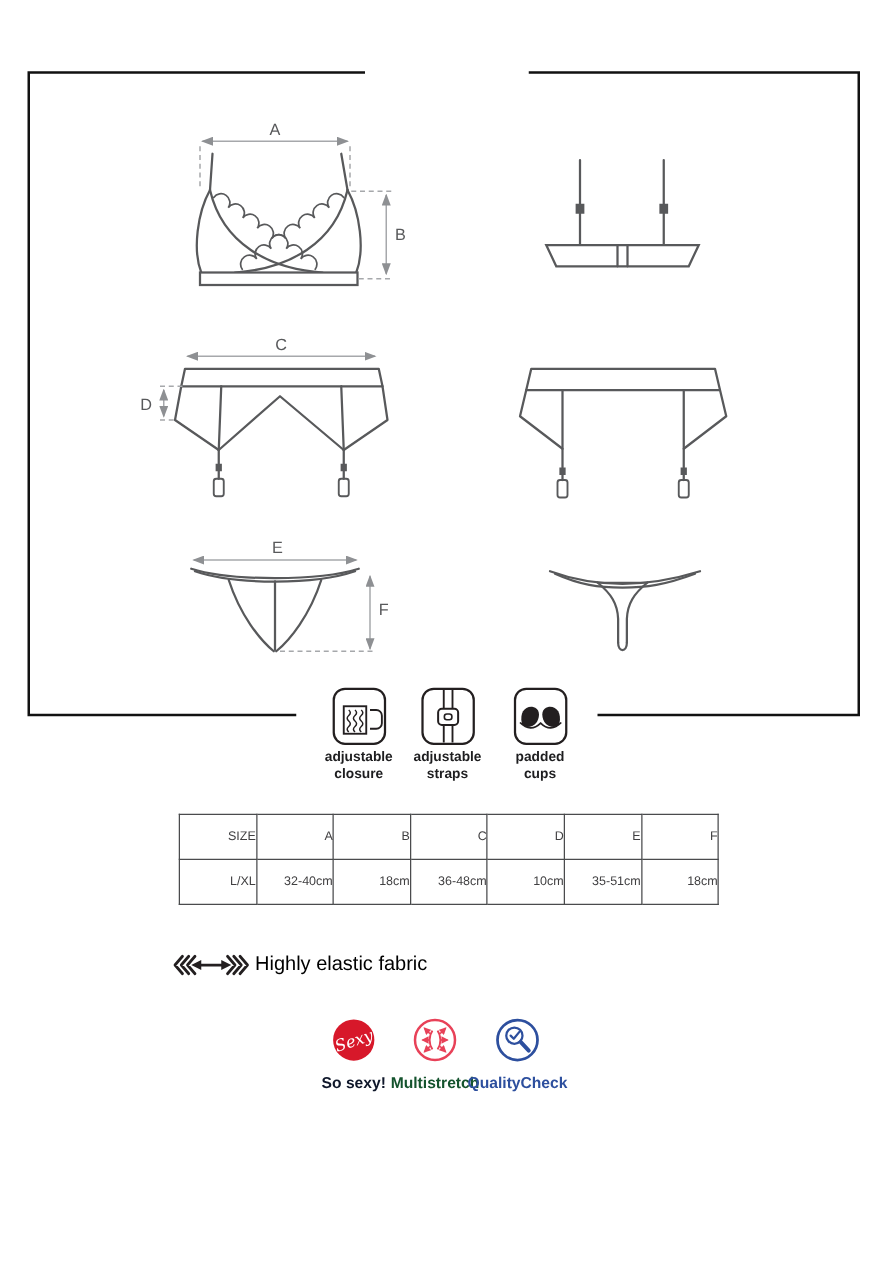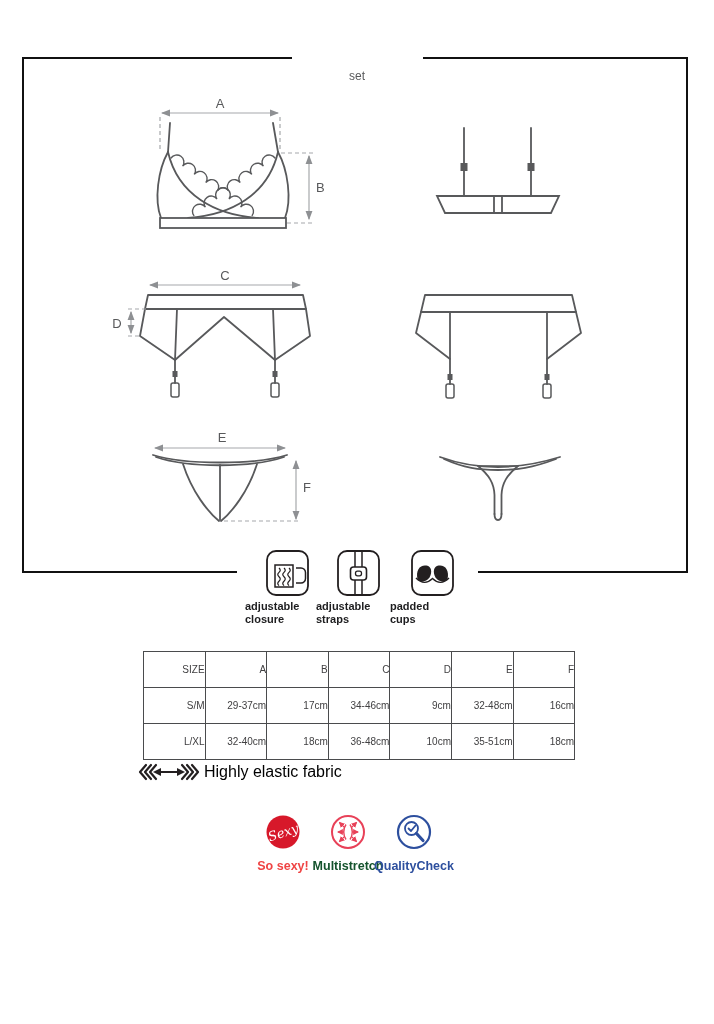--- a/index.html
+++ b/index.html
@@ -5,33 +5,33 @@
   html,body{margin:0;padding:0;background:#fff}
   .page{position:relative;width:714px;height:1024px;background:#ffffff;
         font-family:"Liberation Sans",sans-serif;overflow:hidden}
   .art{position:absolute;left:0;top:0;width:714px;height:1024px}
 
   .title{position:absolute;top:43px;left:0;width:714px;text-align:center;
          font-size:23px;font-weight:bold;color:#3b3b3d;letter-spacing:.5px}
   .subtitle{position:absolute;top:69px;left:0;width:714px;text-align:center;
             font-size:12px;color:#58595b}
 
-  .feature-caption{position:absolute;top:600px;width:84px;text-align:left;
+  .feature-caption{position:absolute;top:600px;width:84px;text-align:center;
                    font-size:11px;font-weight:bold;color:#1d1d1f;line-height:12.5px}
   .cap1{left:245px}.cap2{left:316px}.cap3{left:390px}
 
   .size-table{position:absolute;left:143px;top:651px;border-collapse:collapse;table-layout:fixed}
   .size-table td{width:60.6px;height:35px;border:1px solid #4a4b4d;text-align:right;
                  font-size:10px;color:#414042;padding:0;font-weight:normal}
 
   .elastic-note{position:absolute;left:204px;top:763px;font-size:16px;color:#000000}
 
   .badge-label{position:absolute;top:859px;width:130px;text-align:center;
                font-size:12.5px;font-weight:bold}
-  .bl1{left:218px;color:#ef4444}
+  .bl1{left:218px;color:#0f172a}
   .bl2{left:283px;color:#14532d}
   .bl3{left:349px;color:#2d4f9e}
 
   .dim-label{fill:#58595b;font-size:13px;font-family:"Liberation Sans",sans-serif}
   .sexy-script{fill:#ffffff;font-size:13px;font-style:italic;font-family:"DejaVu Serif",serif}
 </style>
 </head>
 <body>
 
 <div class="page">
@@ -179,21 +179,20 @@
       </g>
     </g>
     <g stroke="#2d4f9e" fill="none">
       <circle cx="414" cy="832" r="16" stroke-width="2.2"></circle>
       <circle cx="411.5" cy="828.5" r="6.5" stroke-width="1.8"></circle>
       <path d="M416.5,833.5 L423,840.5" stroke-width="3.2" stroke-linecap="round"></path>
       <path d="M408.5,828.5 L411,831 L415.5,825.5" stroke-width="1.8" stroke-linecap="round" stroke-linejoin="round"></path>
     </g>
   </svg>
 
-  <div class="subtitle">set</div>
 
   <div class="feature-caption cap1">
     <div>adjustable</div>
     <div>closure</div>
   </div>
   <div class="feature-caption cap2">
     <div>adjustable</div>
     <div>straps</div>
   </div>
   <div class="feature-caption cap3">
@@ -206,29 +205,20 @@
       <tr>
         <td>SIZE</td>
         <td>A</td>
         <td>B</td>
         <td>C</td>
         <td>D</td>
         <td>E</td>
         <td>F</td>
       </tr>
       <tr>
-        <td>S/M</td>
-        <td>29-37cm</td>
-        <td>17cm</td>
-        <td>34-46cm</td>
-        <td>9cm</td>
-        <td>32-48cm</td>
-        <td>16cm</td>
-      </tr>
-      <tr>
         <td>L/XL</td>
         <td>32-40cm</td>
         <td>18cm</td>
         <td>36-48cm</td>
         <td>10cm</td>
         <td>35-51cm</td>
         <td>18cm</td>
       </tr>
     </tbody>
   </table>

